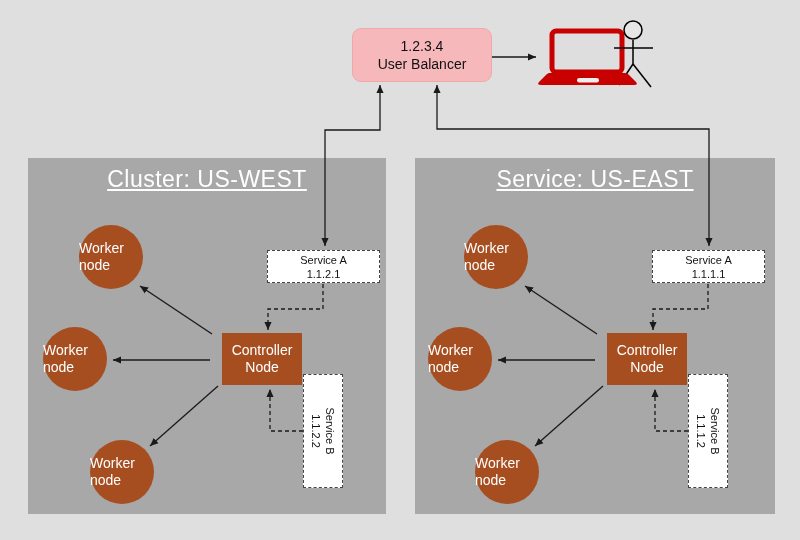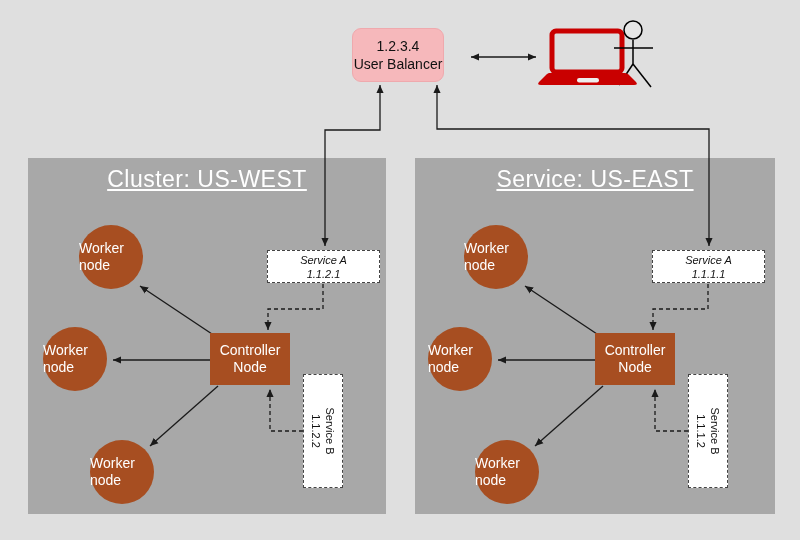--- a/index.html
+++ b/index.html
@@ -24,21 +24,21 @@
     color:#ffffff;
     font-size:23px;
     letter-spacing:0.5px;
     text-decoration:underline;
   }
   .overlay{
     position:absolute;left:0;top:0;
   }
   .lb-box{
     position:absolute;
-    left:352px;top:28px;width:92px;height:54px;
+    left:352px;top:28px;width:140px;height:54px;
     background:#f6b8bb;
     border:1px solid #efa9ad;
     border-radius:9px;
     display:flex;flex-direction:column;
     align-items:center;justify-content:center;
     font-size:14px;color:#111;
     line-height:18px;
     box-sizing:border-box;
   }
   .worker{
@@ -49,32 +49,31 @@
     display:flex;flex-direction:column;
     align-items:flex-start;justify-content:center;
     color:#ffffff;font-size:14px;line-height:17px;
   }
   .controller{
     position:absolute;
     width:80px;height:52px;
     background:#a74e21;
     display:flex;flex-direction:column;
     align-items:center;justify-content:center;
-    color:#ffffff;font-size:14px;line-height:17px;
+    color:#ffffff;font-size:14px;line-height:17px;margin-left:12px;
   }
   .service{
     position:absolute;
     width:113px;height:33px;
     background:#ffffff;
     border:1px dashed #444;
     display:flex;flex-direction:column;
     align-items:center;justify-content:center;
     font-size:11px;color:#111;line-height:14px;
     box-sizing:border-box;
-    font-style:italic;
   }
   .service-v{
     position:absolute;
     width:40px;height:114px;
     background:#ffffff;
     border:1px dashed #444;
     box-sizing:border-box;
   }
   .service-v .rot{
     position:absolute;

